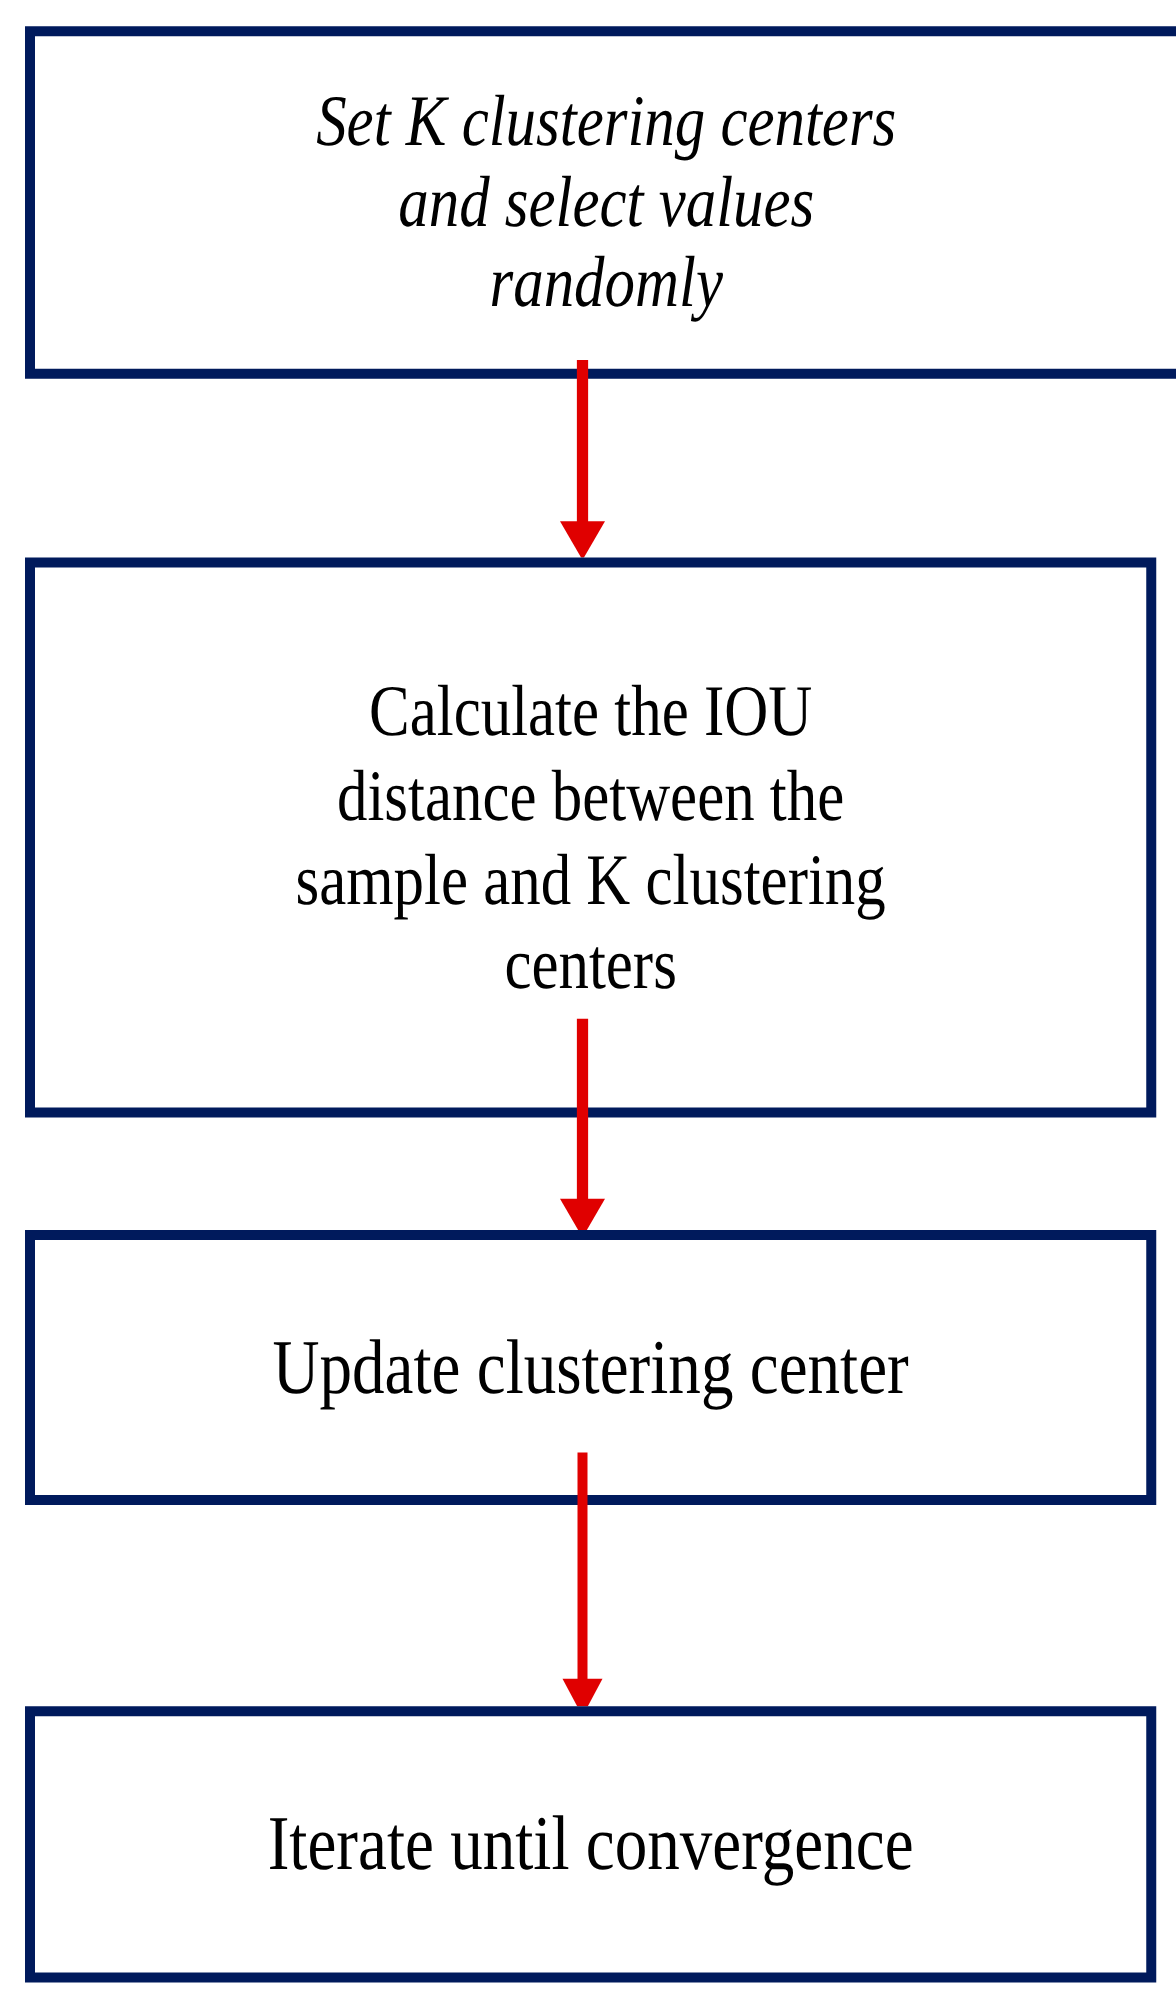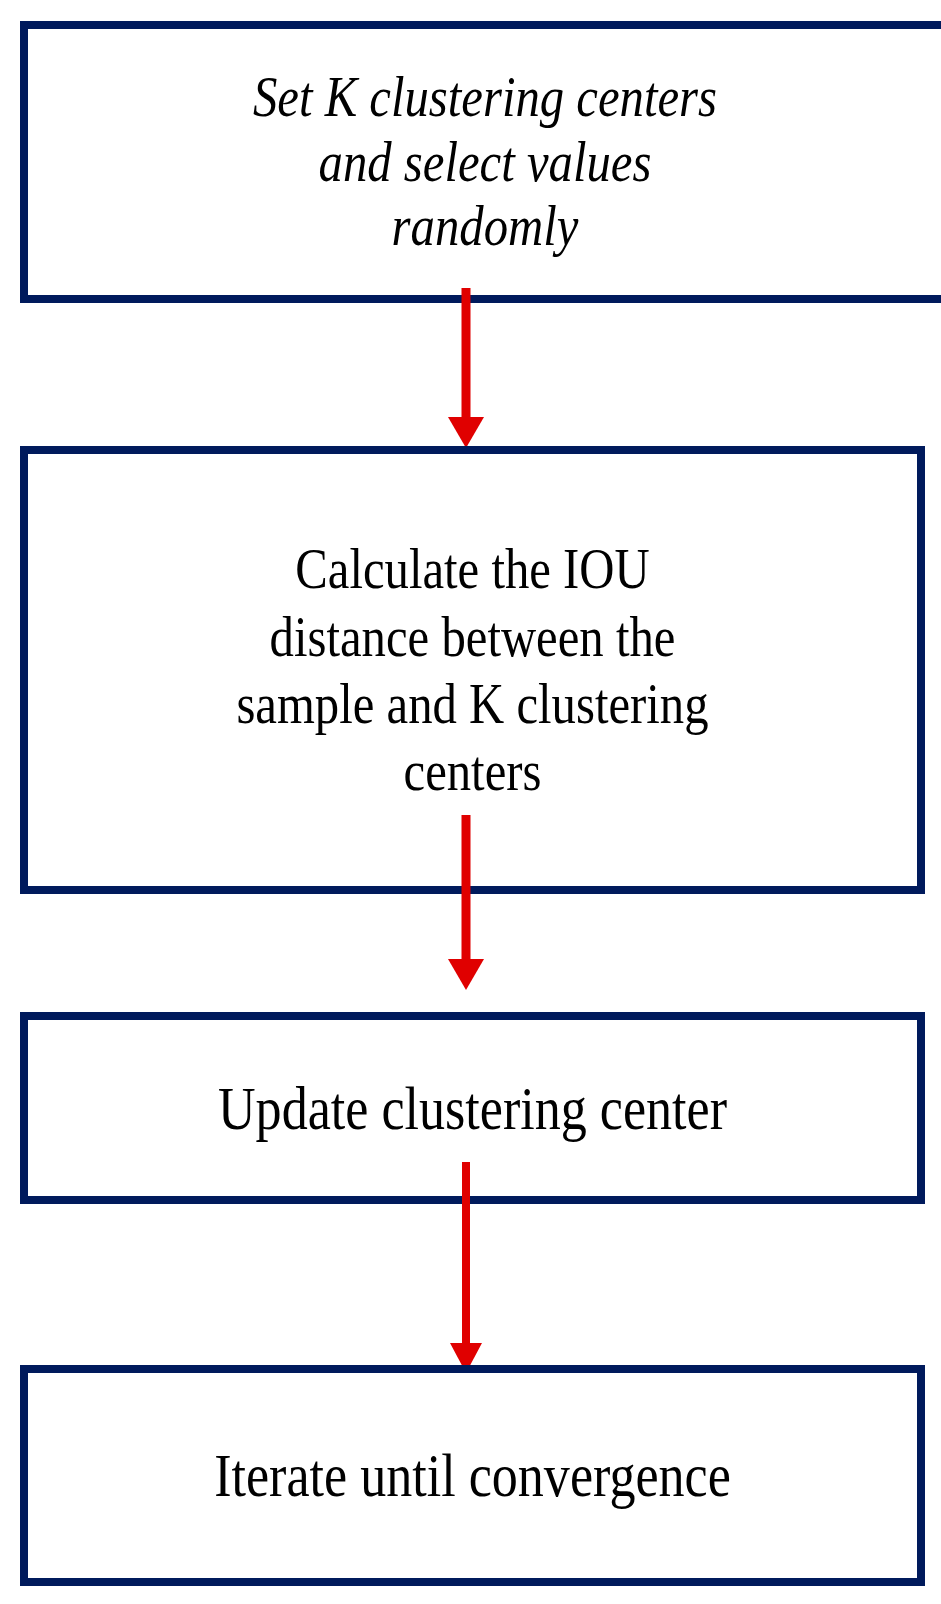--- a/index.html
+++ b/index.html
@@ -41,21 +41,21 @@
     transform: scaleX(0.84);
     transform-origin: center center;
   }
 
   #node-1 { left: 20px;  top: 21px;   width: 930px; height: 282px; font-style: italic; }
   #node-1 .node-label { font-size: 58px; line-height: 1.12; }
 
   #node-2 { left: 20px;  top: 446px;  width: 905px; height: 448px; }
   #node-2 .node-label { font-size: 58px; line-height: 1.16; }
 
-  #node-3 { left: 20px;  top: 984px;  width: 905px; height: 192px; margin-top: 28px; }
+  #node-3 { left: 20px;  top: 984px;  width: 905px; height: 220px; }
   #node-3 .node-label { font-size: 62px; line-height: 1.1; }
 
   #node-4 { left: 20px;  top: 1365px; width: 905px; height: 221px; }
   #node-4 .node-label { font-size: 62px; line-height: 1.1; }
 
   
   .arrow {
     position: absolute;
     pointer-events: none;
   }

